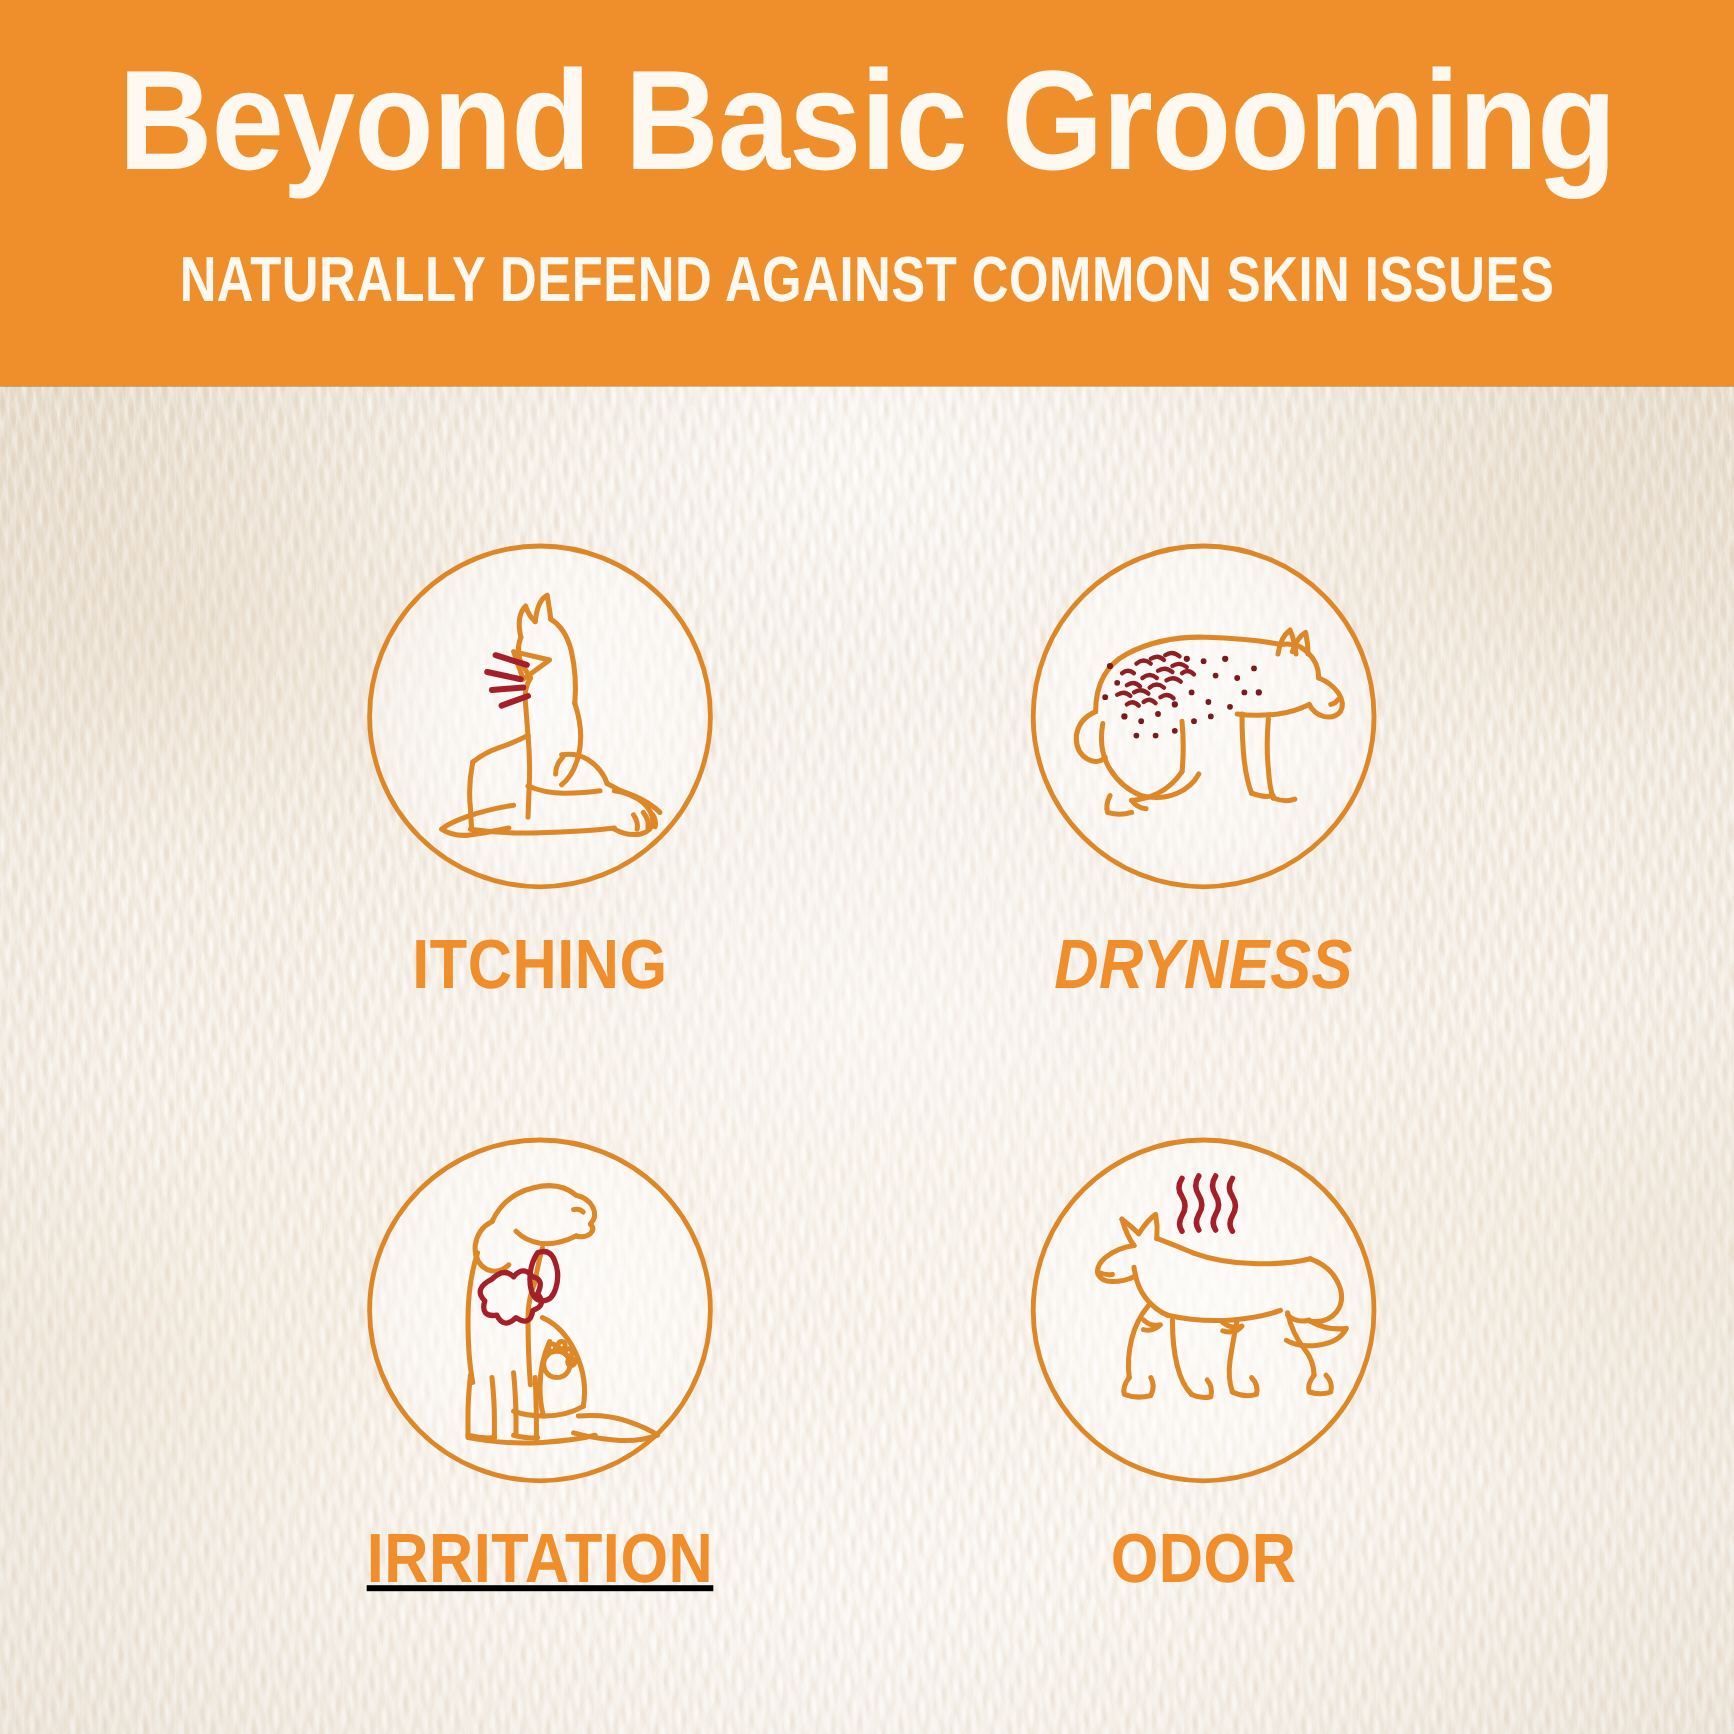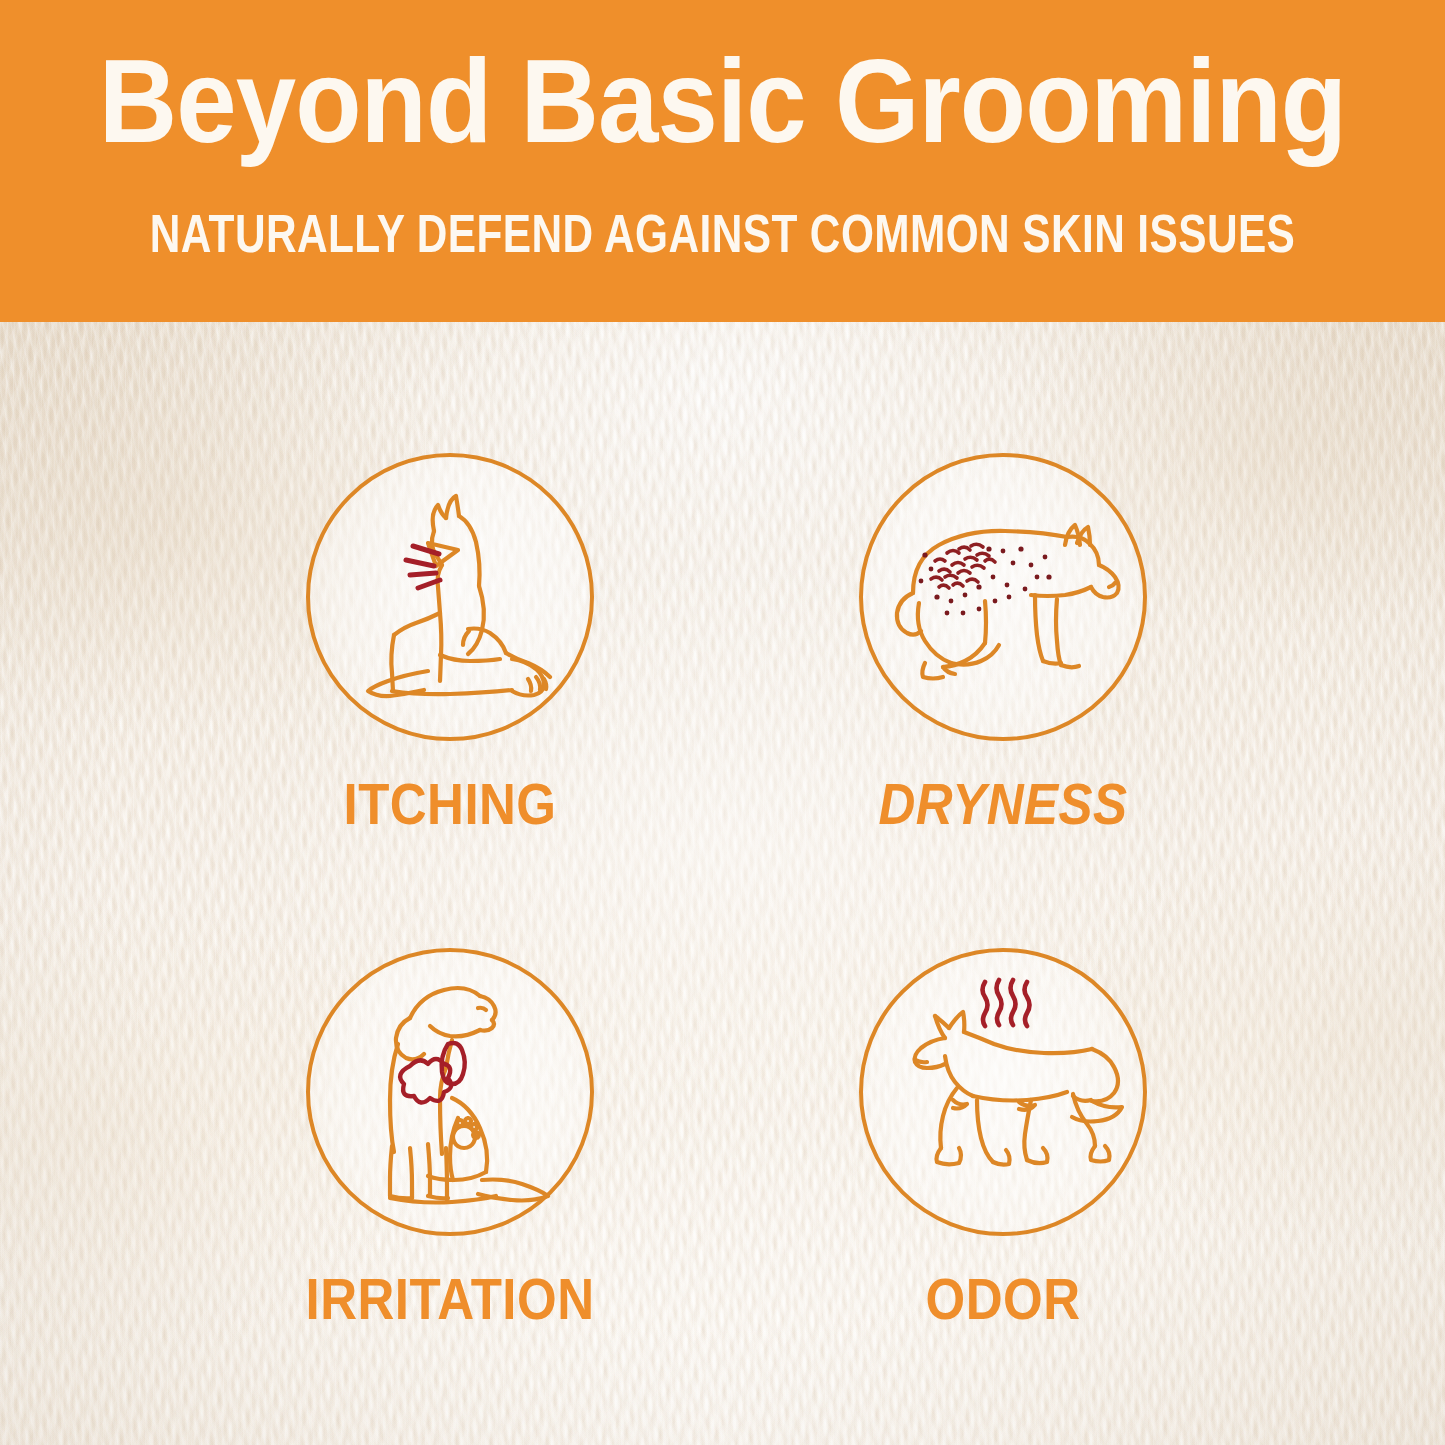--- a/index.html
+++ b/index.html
@@ -181,21 +181,21 @@
     z-index: 3;
   }
 
   .tile {
     position: absolute;
     width: 520px;
     text-align: center;
   }
   #tile-itching    { left: 190px;  top: 145px; }
   #tile-dryness    { left: 743px;  top: 145px; font-style: italic; }
-  #tile-irritation { left: 190px;  top: 640px; }
+  #tile-irritation { left: 190px;  top: 640px; text-decoration: underline; }
   #tile-odor       { left: 743px;  top: 640px; }
 
   .circle-wrap {
     position: relative;
     width: 288px;
     height: 288px;
     margin: 0 auto;
   }
   .circle-ring {
     position: absolute;

